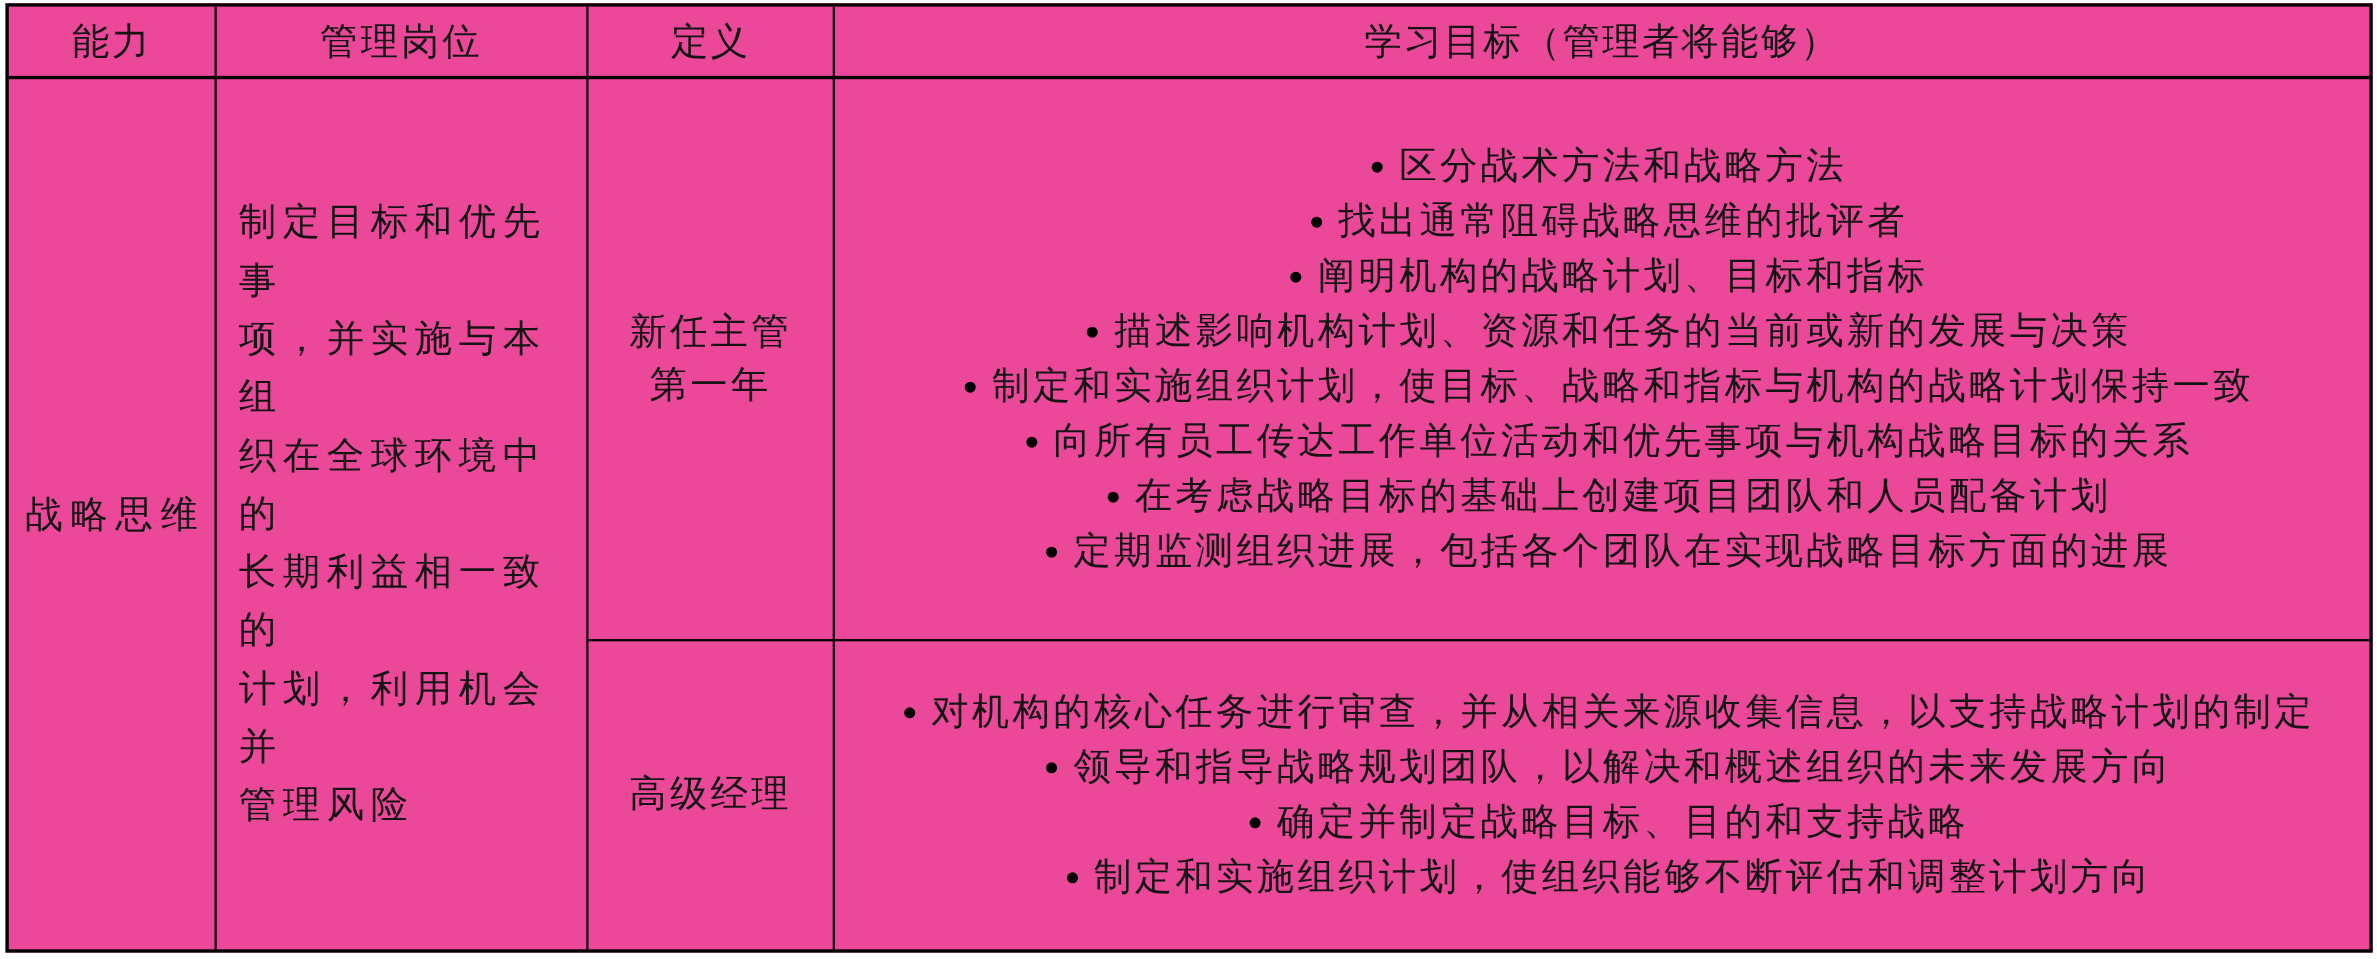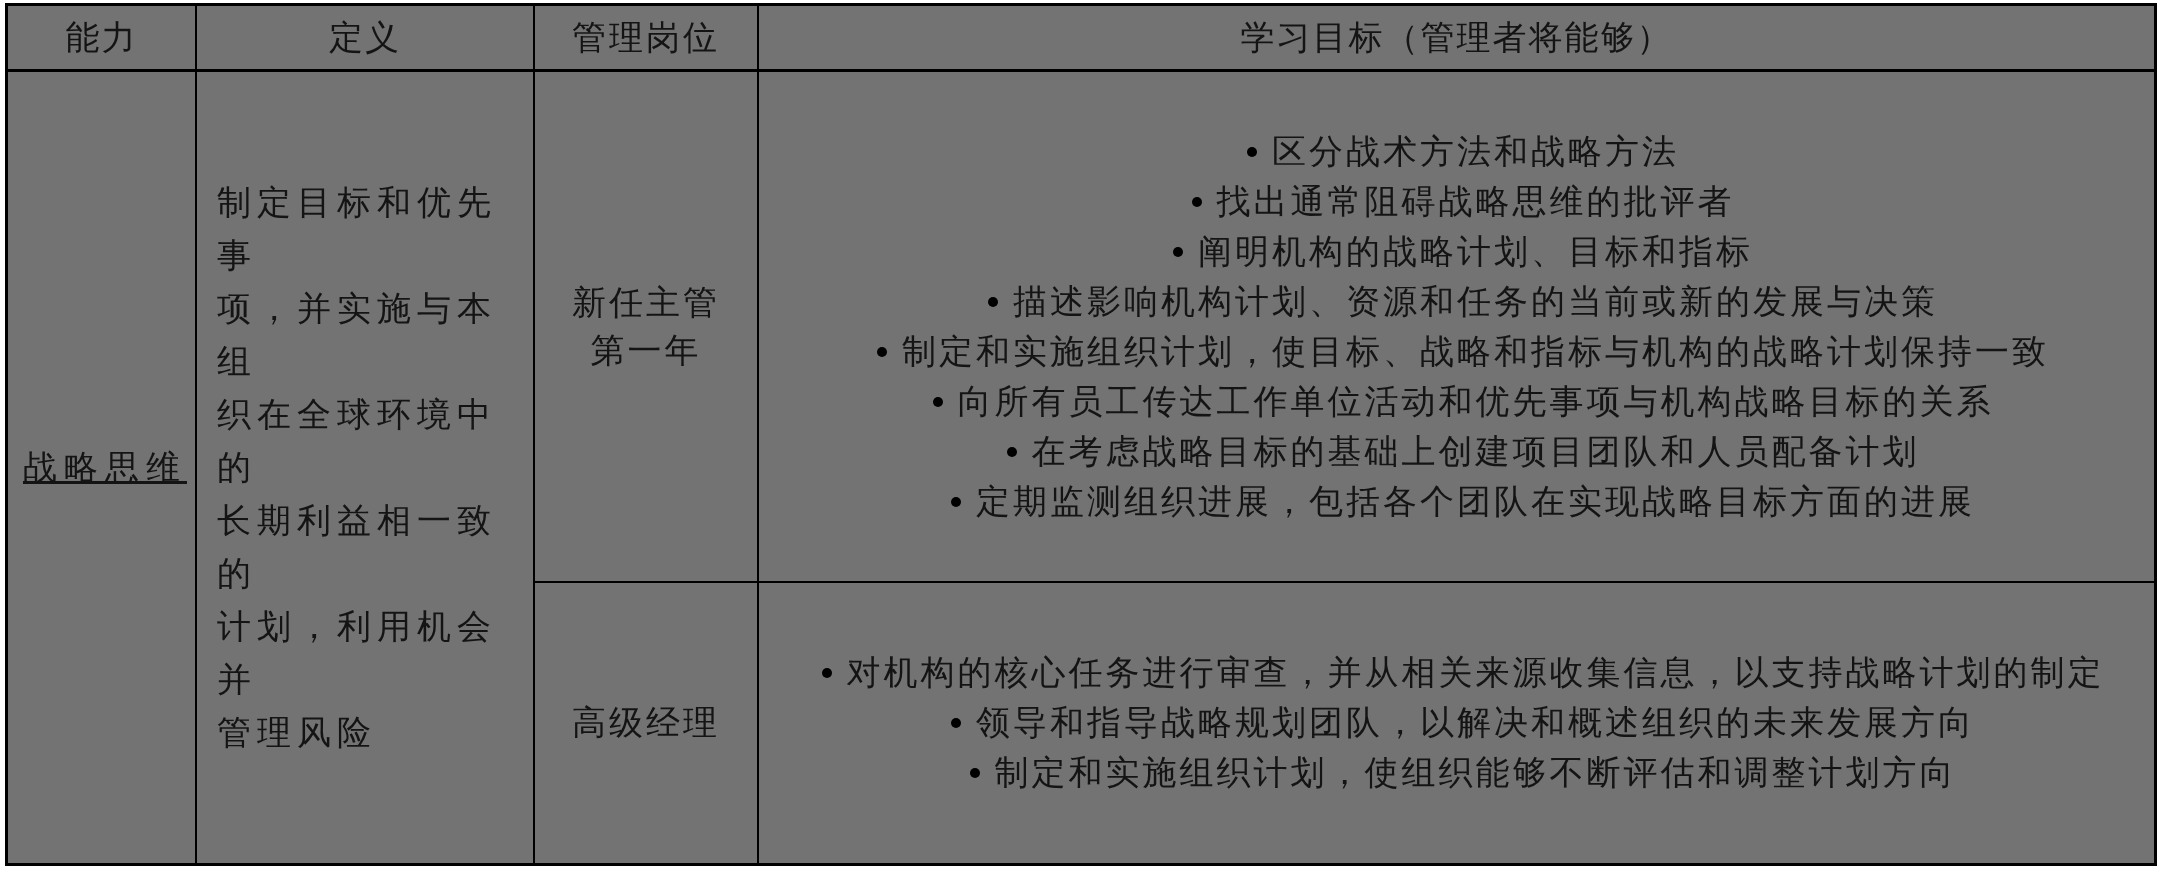--- a/index.html
+++ b/index.html
@@ -12,37 +12,37 @@
   }
   .page { position: relative; width: 2161px; height: 872px; background: #fff; }
 
   .ctable {
     position: absolute; left: 5px; top: 3px;
     width: 2152px; height: 863px;
     border: 3px solid #000;
     display: grid;
     grid-template-columns: 189px 338px 224px 1fr;
     grid-template-rows: 66px 511px 1fr;
-    background: #737373;
+    background: #ec4899;
   }
 
   .cell {
     display: flex; align-items: center; justify-content: center;
     font-size: 34px;
     overflow: hidden;
   }
   .br { border-right: 2px solid #000; }
   .bb { border-bottom: 2px solid #000; }
 
   
   .th { border-bottom: 3px solid #000; letter-spacing: 2px; }
   .th-pos { letter-spacing: 3px; }
 
   
-  .c-ability { grid-column: 1; grid-row: 2 / span 2; letter-spacing: 7px; text-indent: 7px; text-decoration: underline; }
+  .c-ability { grid-column: 1; grid-row: 2 / span 2; letter-spacing: 7px; text-indent: 7px; }
 
   
   .c-def { grid-column: 2; grid-row: 2 / span 2; padding-left: 20px; }
   .def-text {
     width: 324px;
     white-space: pre-line;
     line-height: 53px;
     letter-spacing: 6px;
     text-align: left;
   }
@@ -69,25 +69,25 @@
 </style>
 </head>
 <body>
 
 <div class="page">
   <div class="ctable">
 
     <div class="cell th br">
       <span>能力</span>
     </div>
+    <div class="cell th th-pos br">
+      <span>管理岗位</span>
+    </div>
     <div class="cell th br">
       <span>定义</span>
-    </div>
-    <div class="cell th th-pos br">
-      <span>管理岗位</span>
     </div>
     <div class="cell th">
       <span>学习目标（管理者将能够）</span>
     </div>
 
     <div class="cell c-ability br">
       <span>战略思维</span>
     </div>
 
     <div class="cell c-def br">
@@ -147,18 +147,22 @@
       <div class="obj-item">
         <span class="dot"></span>
         <span class="obj-text">对机构的核心任务进行审查，并从相关来源收集信息，以支持战略计划的制定</span>
       </div>
       <div class="obj-item">
         <span class="dot"></span>
         <span class="obj-text">领导和指导战略规划团队，以解决和概述组织的未来发展方向</span>
       </div>
       <div class="obj-item">
         <span class="dot"></span>
+        <span class="obj-text">确定并制定战略目标、目的和支持战略</span>
+      </div>
+      <div class="obj-item">
+        <span class="dot"></span>
         <span class="obj-text">制定和实施组织计划，使组织能够不断评估和调整计划方向</span>
       </div>
     </div>
 
   </div>
 </div>
 
 </body></html>

